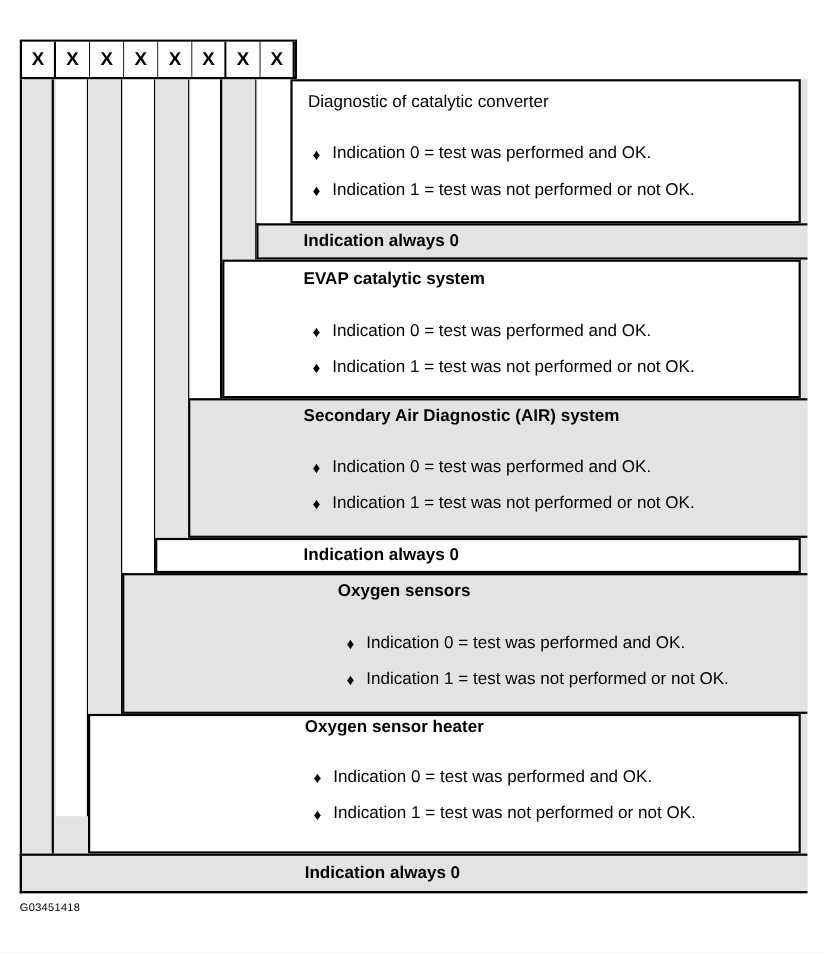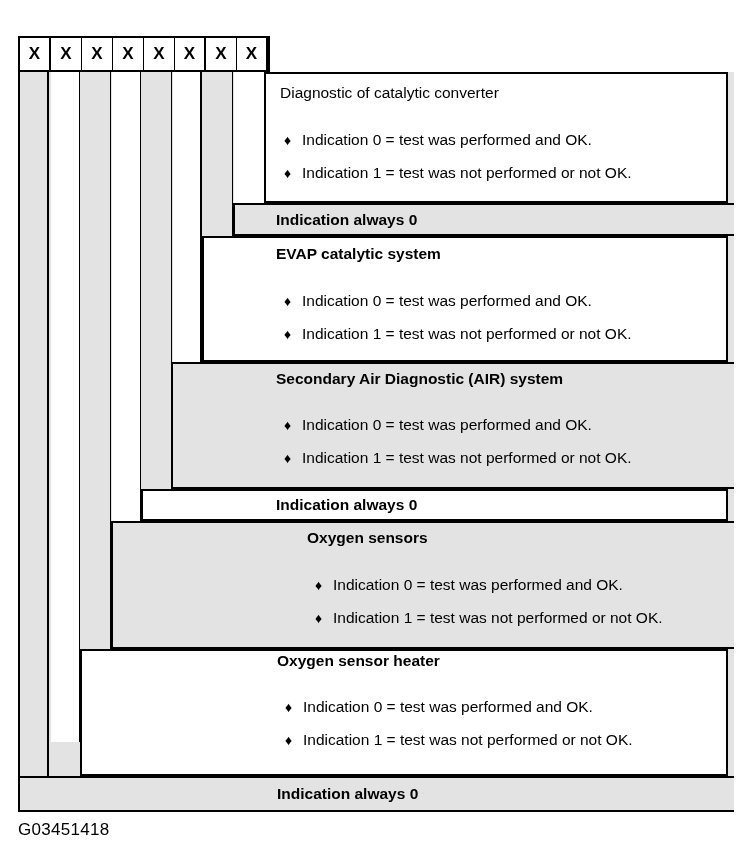--- a/index.html
+++ b/index.html
@@ -85,21 +85,21 @@
     position:absolute;
     display:flex;align-items:center;
     font-size:15.5px;font-weight:bold;
     box-sizing:border-box;
     white-space:nowrap;
   }
 
   .caption{
     position:absolute;
     left:18px;top:820px;
-    font-size:17px;
+    font-size:10px;
     letter-spacing:0.3px;
   }
 </style>
 </head>
 <body>
 
 <div id="figure">
 
   <div class="col-strip" style="left:18px;top:72px;width:716px;height:740px;background:#e3e3e3;border-left:2px solid #000;border-right:0;border-bottom:2px solid #000;"></div>
 

